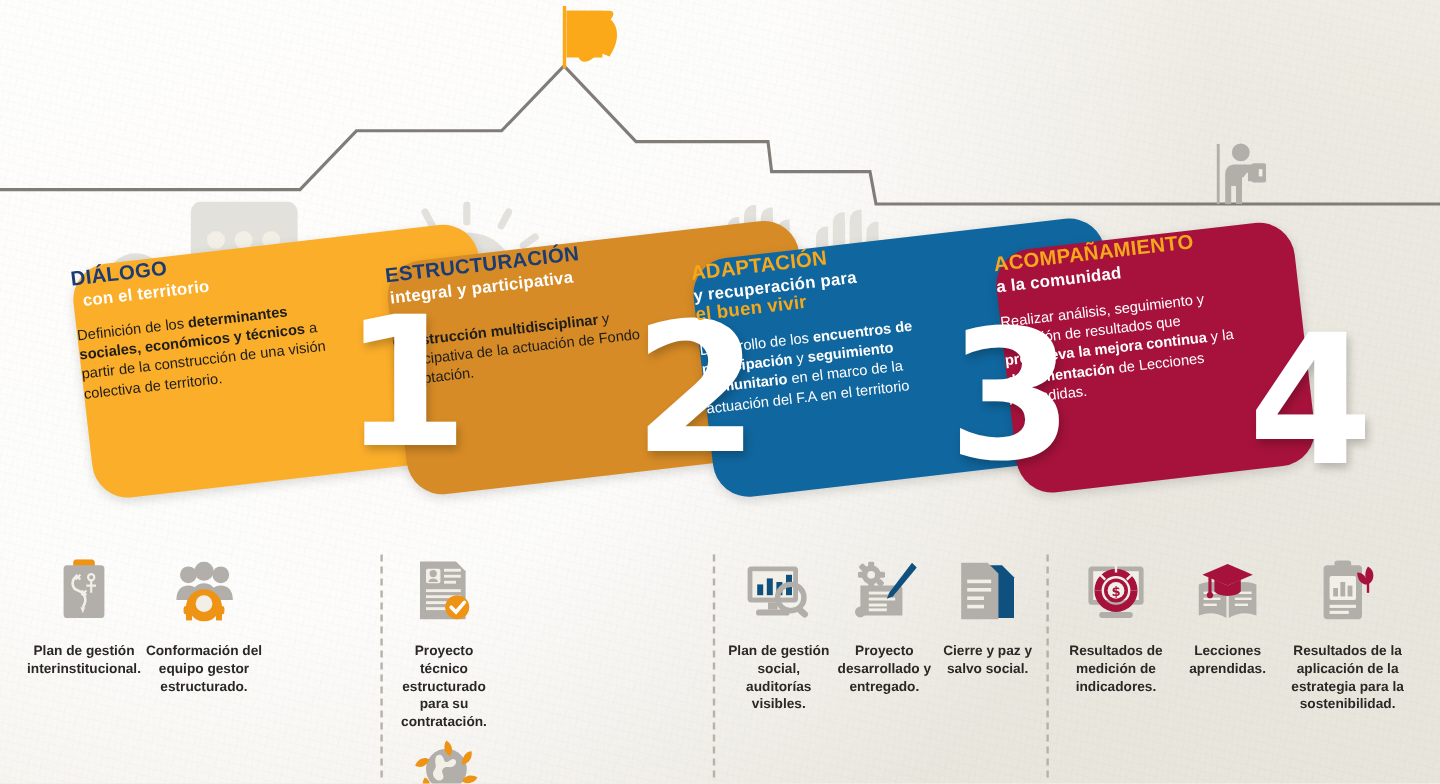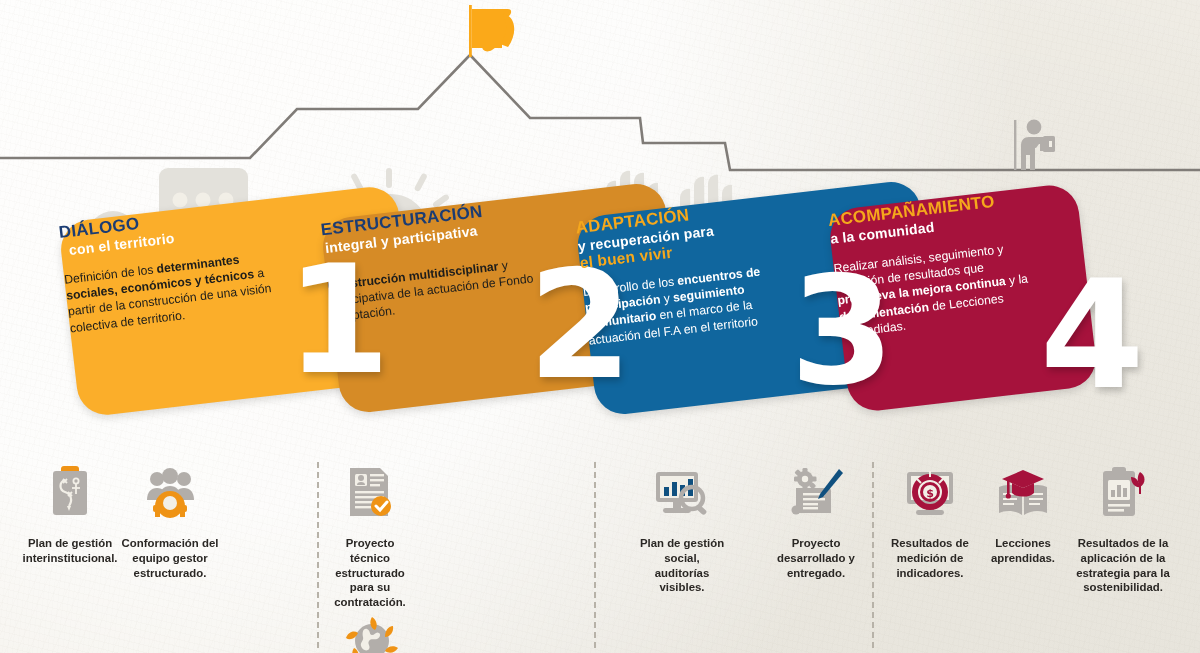--- a/index.html
+++ b/index.html
@@ -347,21 +347,21 @@
             <path d="M15,10 a14,14 0 0 1 0,-0.1" fill="none" stroke="#b2aeaa" stroke-width="3"></path>
             <path d="M13,25 a14,14 0 0 1 3,-15" fill="none" stroke="#b2aeaa" stroke-width="3" stroke-linecap="round"></path>
             <path d="M43,15 a14,14 0 0 1 -3,15" fill="none" stroke="#b2aeaa" stroke-width="3" stroke-linecap="round"></path>
             <path class="mono-gray" d="M12,23 l4,5 l-7,1 z"></path>
             <path class="mono-gray" d="M44,17 l-4,-5 l7,-1 z"></path>
           </svg>
         </div>
       </div>
     </div>
 
-    <div class="dgroup" style="left:636px; width:262px;gap:44px;">
+    <div class="dgroup" style="left:604px; width:262px;">
       <div class="ditem" style="width:92px;">
         <div class="dicon">
           <svg width="56" height="50" viewBox="0 0 56 50">
             <rect class="mono-gray" x="2" y="4" width="42" height="30" rx="3"></rect>
             <rect x="6" y="8" width="34" height="22" fill="#f2efe7"></rect>
             <g class="mono-blue">
               <rect x="10" y="19" width="5" height="9"></rect>
               <rect x="18" y="14" width="5" height="14"></rect>
               <rect x="26" y="17" width="5" height="11"></rect>
               <rect x="34" y="11" width="5" height="17"></rect>
@@ -392,20 +392,35 @@
             <g fill="#f2efe7">
               <rect x="14" y="25" width="22" height="2.4"></rect>
               <rect x="14" y="30" width="22" height="2.4"></rect>
               <rect x="14" y="35" width="15" height="2.4"></rect>
               <rect x="14" y="39" width="15" height="2.4"></rect>
             </g>
             <path class="mono-blue" d="M50,1 l4,4 l-20,24 l-5,2 l2,-5 z"></path>
           </svg>
         </div>
         <div class="dlabel">Proyecto desarrollado y entregado.</div>
+      </div>
+      <div class="ditem" style="width:88px;">
+        <div class="dicon">
+          <svg width="52" height="52" viewBox="0 0 52 52">
+            <path class="mono-blue" d="M18,4 h20 l10,10 v34 h-30 z"></path>
+            <path class="mono-gray" d="M4,2 h22 l9,9 v38 h-31 z"></path>
+            <g fill="#f2efe7">
+              <rect x="9" y="16" width="20" height="3"></rect>
+              <rect x="9" y="23" width="20" height="3"></rect>
+              <rect x="9" y="30" width="14" height="3"></rect>
+              <rect x="9" y="37" width="14" height="3"></rect>
+            </g>
+          </svg>
+        </div>
+        <div class="dlabel">Cierre y paz y salvo social.</div>
       </div>
     </div>
 
     <div class="dgroup" style="left:882px; width:300px;">
       <div class="ditem" style="width:96px;">
         <div class="dicon">
           <svg width="54" height="50" viewBox="0 0 54 50">
             <rect class="mono-gray" x="4" y="4" width="46" height="32" rx="3"></rect>
             <rect x="8" y="8" width="38" height="24" fill="#f2efe7"></rect>
             <rect class="mono-gray" x="23" y="36" width="8" height="6"></rect>

